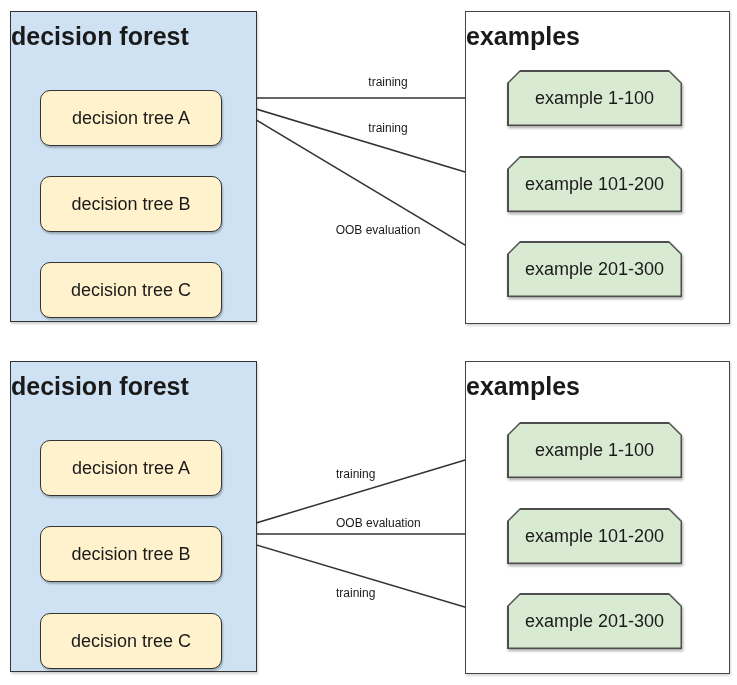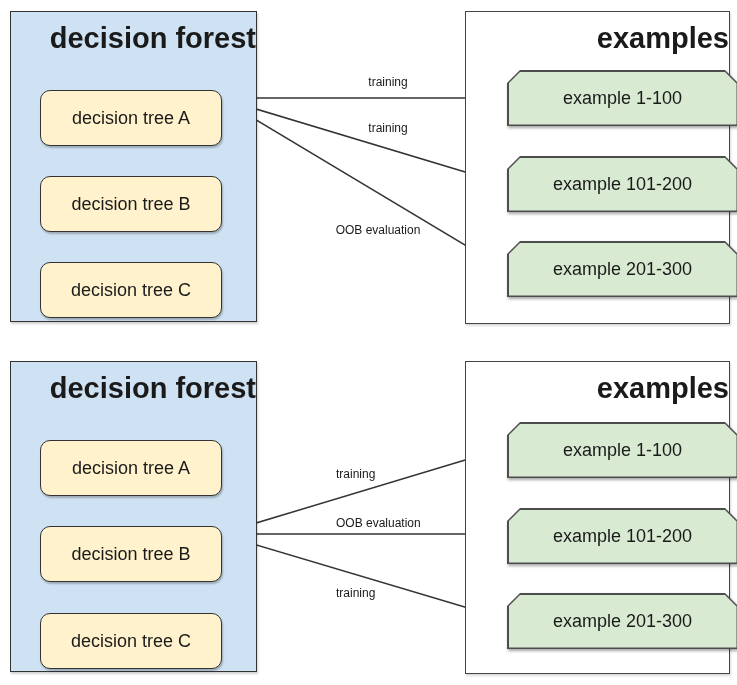--- a/index.html
+++ b/index.html
@@ -26,37 +26,36 @@
   }
   .examples-box {
     position: absolute; left: 465px; top: 11px; width: 265px; height: 313px;
     background: var(--examples_fill, #fff);
     border: 1.5px solid var(--examples_border, #444);
     box-shadow: 1px 2px 2px rgba(0,0,0,0.15);
     box-sizing: border-box;
   }
   .box-title {
     position: absolute; left: 0; right: 0; top: 10px;
-    text-align: right; font-size: 29px; font-weight: bold;
+    text-align: left; font-size: 25px; font-weight: bold;
   }
   .tree-node {
     position: absolute; left: 40px; width: 182px; height: 56px;
     background: var(--tree_fill, #fff2cc);
     border: 1.5px solid var(--tree_border, #333);
     border-radius: 10px;
     box-shadow: 1px 2px 2px rgba(0,0,0,0.25);
     box-sizing: border-box;
     display: flex; align-items: center; justify-content: center;
     font-size: 18px;
     margin-top: 20px;
   }
   .card {
-    position: absolute; left: 507px; width: 210px; height: 56px;
+    position: absolute; left: 507px; width: 175px; height: 56px;
     filter: drop-shadow(1px 2px 1.5px rgba(0,0,0,0.35));
-    padding-left: 21px;
   }
   .card-outer {
     position: absolute; inset: 0;
     background: var(--card_border, #4d4d4d);
     clip-path: polygon(13px 0, calc(100% - 13px) 0, 100% 13px, 100% 100%, 0 100%, 0 13px);
   }
   .card-inner {
     position: absolute; inset: 1.5px;
     background: var(--card_fill, #d9ead3);
     clip-path: polygon(12px 0, calc(100% - 12px) 0, 100% 12px, 100% 100%, 0 100%, 0 12px);

